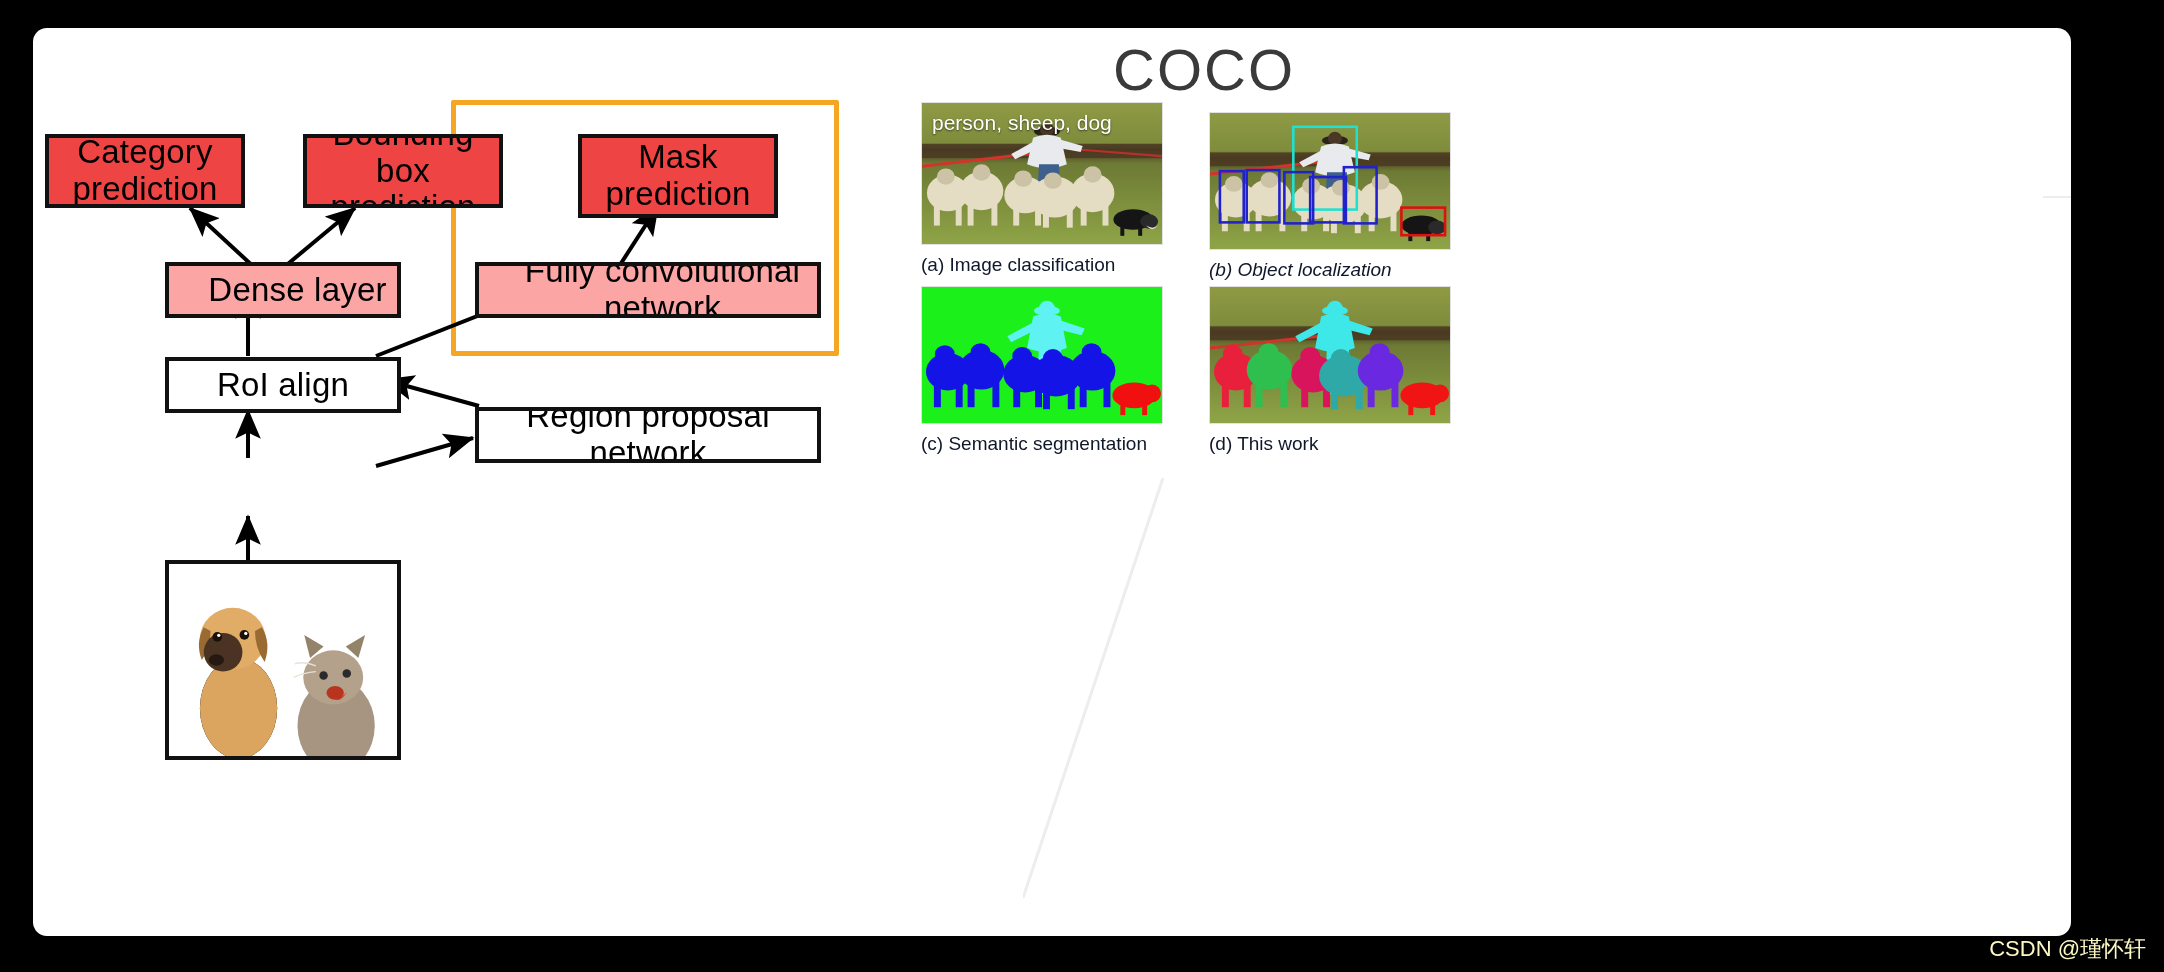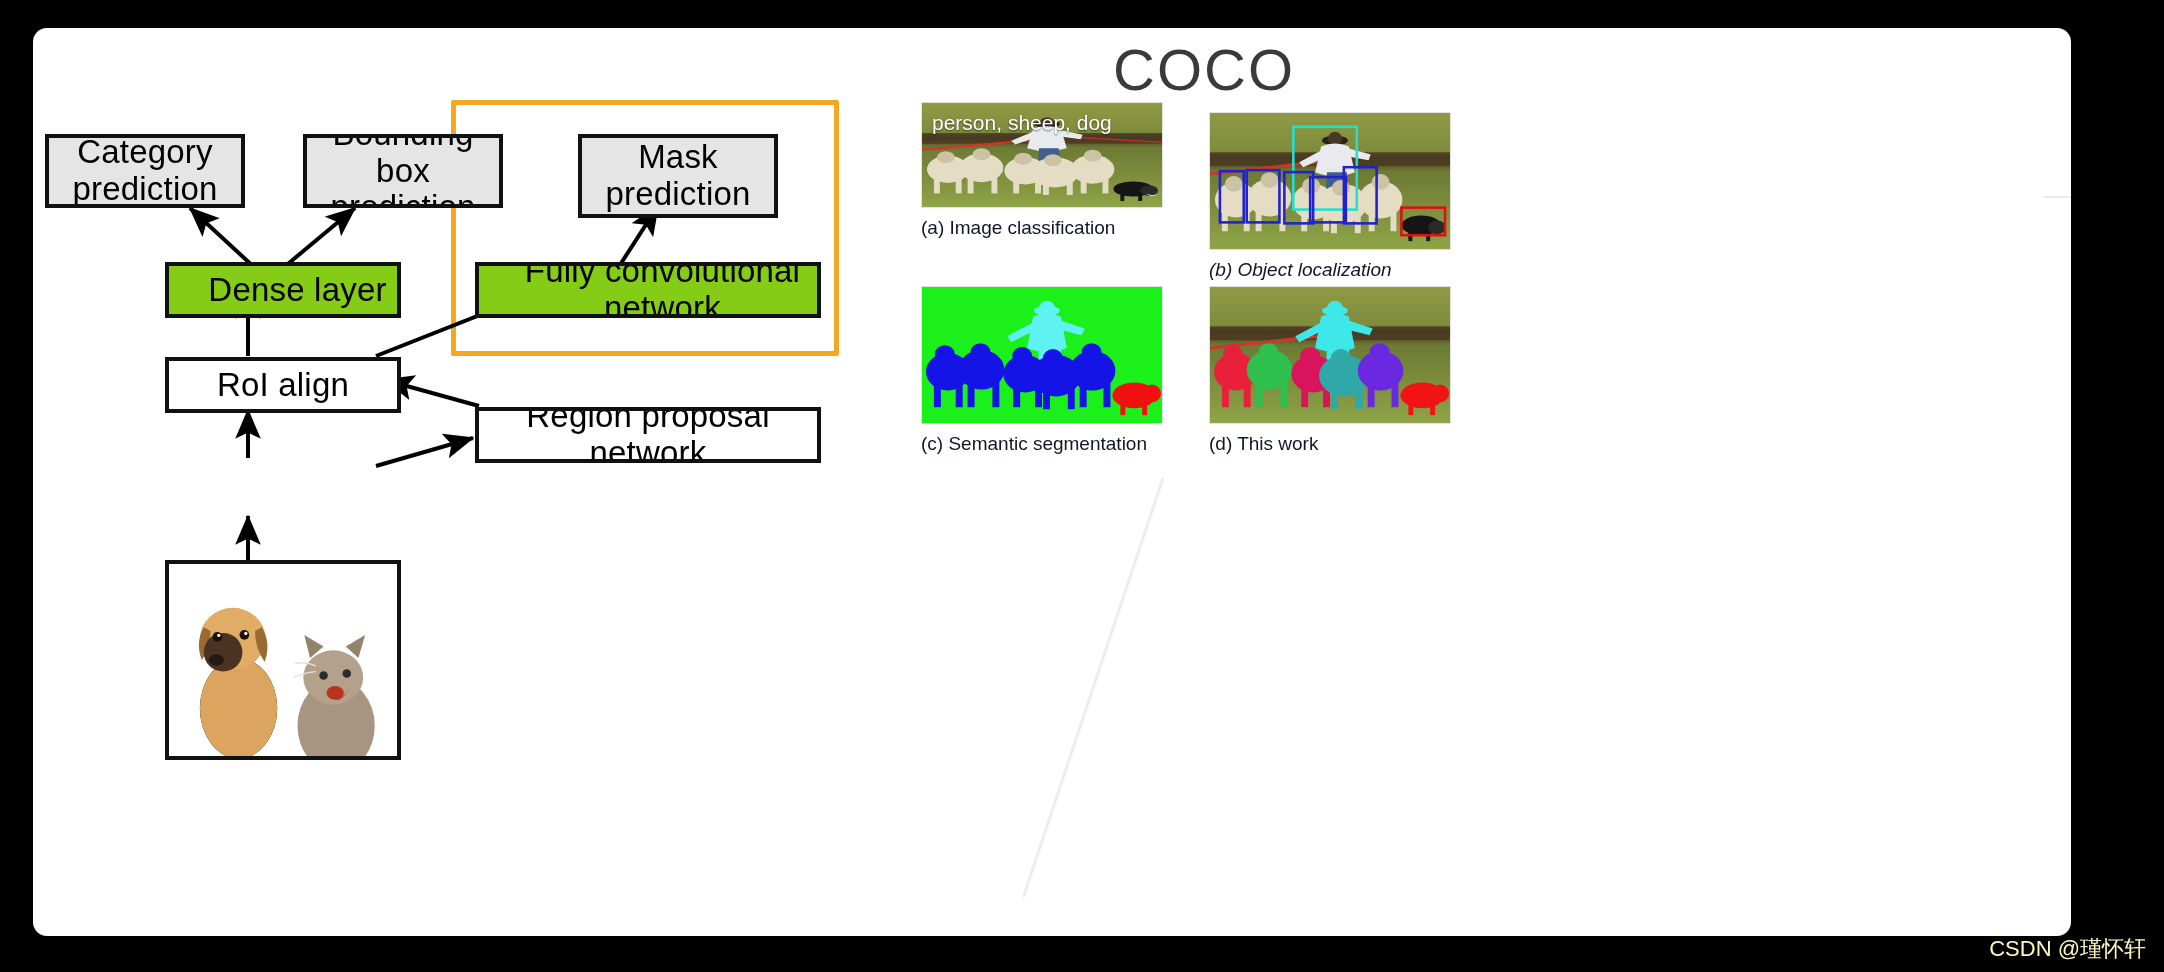--- a/index.html
+++ b/index.html
@@ -35,22 +35,22 @@
     justify-content: center;
     text-align: center;
     color: #000;
     font-family: "Liberation Sans", sans-serif;
     font-size: 33px;
     line-height: 1.12;
     letter-spacing: .2px;
     white-space: pre-line;
     overflow: hidden;
   }
-  .node.light { background: #e5e5e5; }
-  .node.mid   { background: #84cc16; padding-left: 29px; }
+  .node.light { background: #ef4444; }
+  .node.mid   { background: #fca5a5; padding-left: 29px; }
   .node.plain { background: #ffffff; }
 
   
   #mask-branch-frame {
     position: absolute;
     border: 5px solid #f5a623;
     background: transparent;
     border-radius: 2px;
   }
 
@@ -216,21 +216,21 @@
     </div>
 
     <div id="coco-title" style="left:1080px; top:8px;">COCO</div>
 
     <div class="faint" style="left:2010px; top:168px; width:28px; height:2px;"></div>
     <svg class="faint" style="left:990px; top:450px; width:300px; height:420px; background:transparent;" viewBox="0 0 300 420">
       <line x1="140" y1="0" x2="0" y2="420" stroke="#ededed" stroke-width="3"></line>
     </svg>
 
     <div class="panel" style="left:888px; top:74px; width:242px;">
-      <div class="pic" style="height:106px; position:relative;">
+      <div class="pic" style="height:143px; position:relative;">
         <svg viewBox="0 0 242 138" preserveAspectRatio="none" style="display:block;width:100%;height:100%;">
           <defs>
             <linearGradient id="gA" x1="0" y1="0" x2="0" y2="1">
               <stop offset="0%" stop-color="#8f9a44"></stop>
               <stop offset="28%" stop-color="#7e8c3c"></stop>
               <stop offset="33%" stop-color="#4b3a22"></stop>
               <stop offset="43%" stop-color="#6d7a34"></stop>
               <stop offset="100%" stop-color="#8fa447"></stop>
             </linearGradient>
           </defs>

